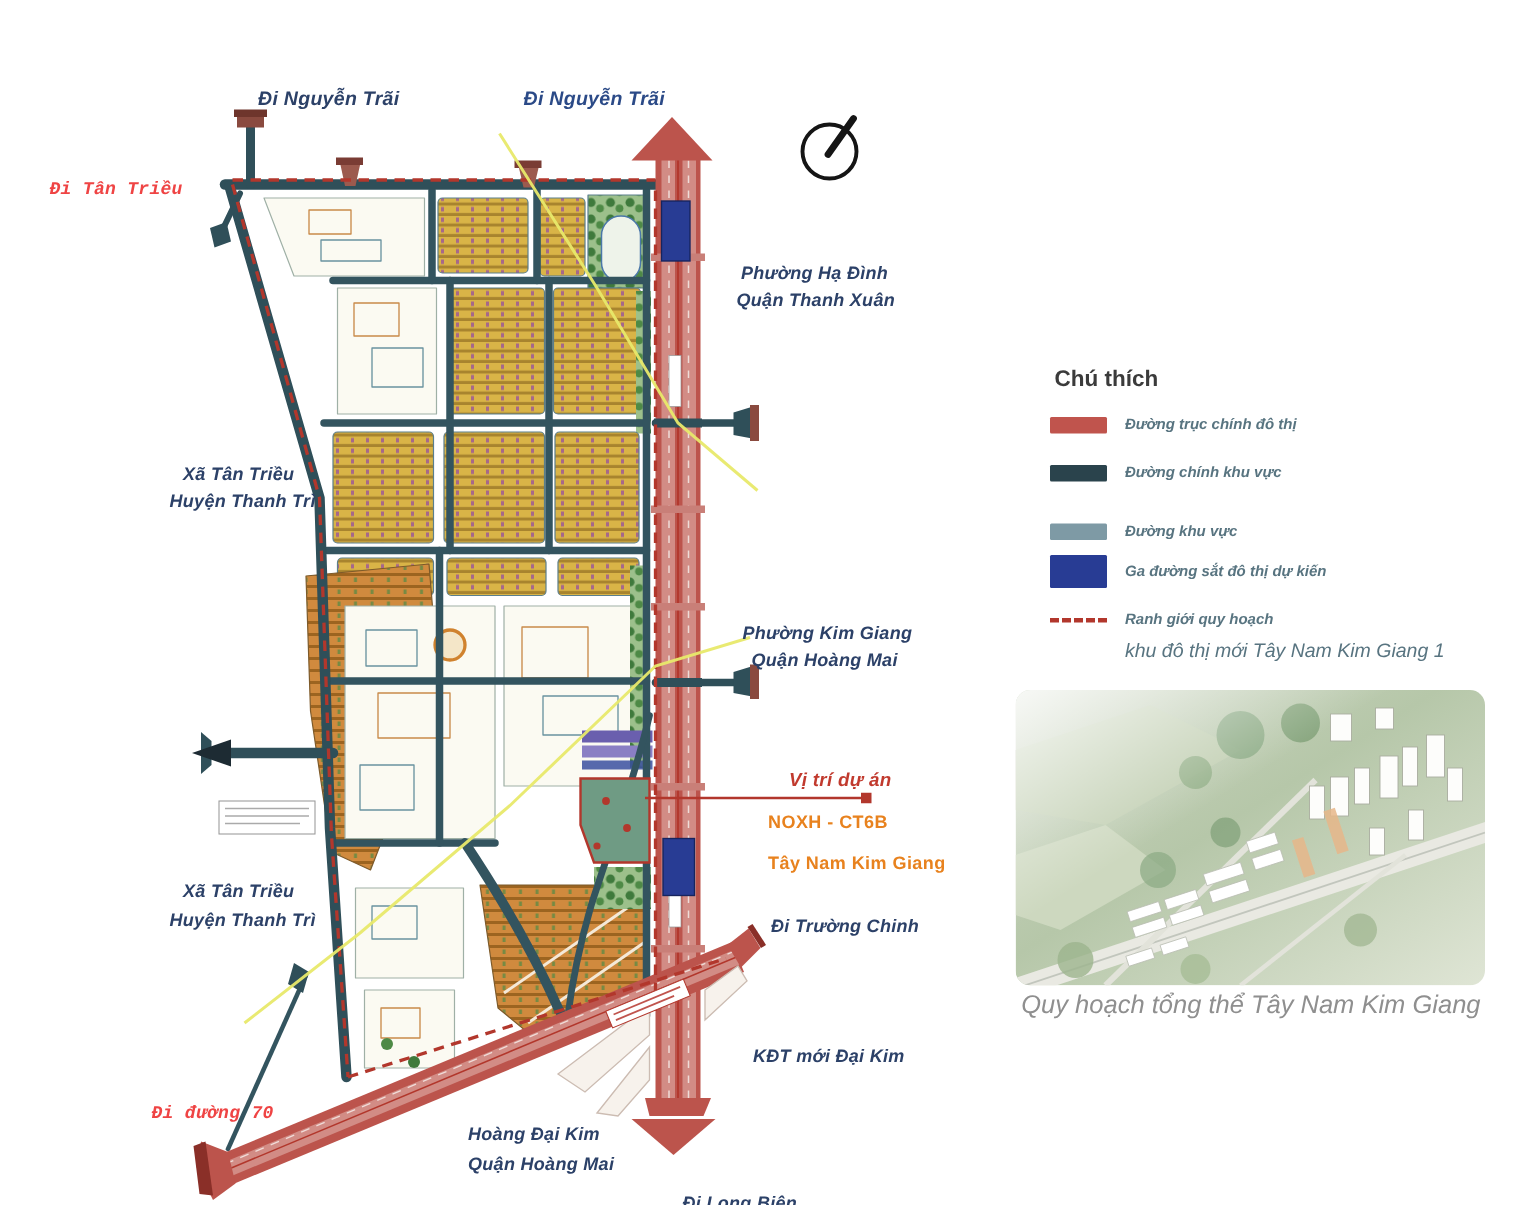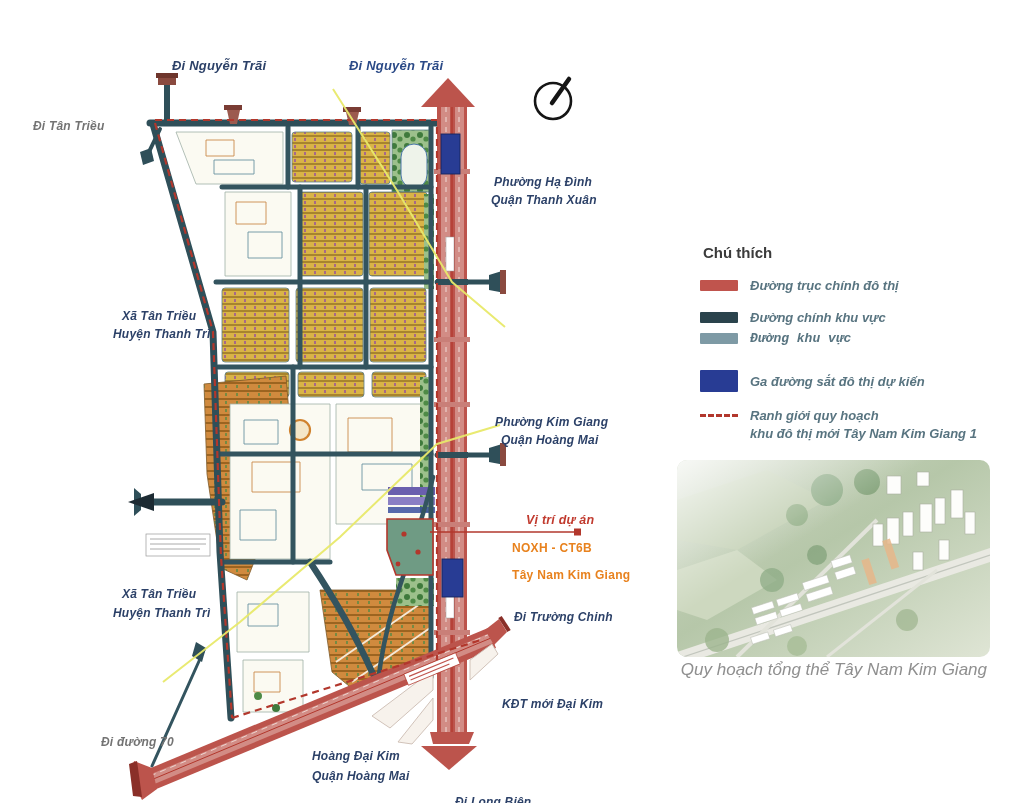--- a/index.html
+++ b/index.html
@@ -2,38 +2,38 @@
 <html><head>
 <meta charset="utf-8">
 <style>
   html,body{margin:0;padding:0;background:#fff;}
   #stage{position:relative;width:1024px;height:803px;background:#ffffff;overflow:hidden;
          font-family:"Liberation Sans",sans-serif;margin-top:32px;}
   svg{display:block;}
   .lbl{position:absolute;font-style:italic;font-weight:bold;font-size:12px;
        color:#2c4168;white-space:nowrap;letter-spacing:.2px;}
   .lbl.big{font-size:13px;}
-  .lbl.blue{color:#737373;}
+  .lbl.blue{color:#ef4444;font-family:Liberation Mono, monospace;}
   .lbl.red{color:#c13a2e;font-size:12.5px;}
   .proj{position:absolute;font-weight:bold;font-style:normal;font-size:12px;color:#e8821e;
         white-space:nowrap;letter-spacing:.3px;}
   
   #legend{position:absolute;left:700px;top:212px;width:320px;}
   .lg-title{position:absolute;left:3px;top:0;font-weight:bold;
             font-size:15px;color:#3b3b3b;}
   .lg-row{position:absolute;left:0;display:flex;align-items:center;}
   .sw{width:38px;height:11px;border-radius:1px;flex:0 0 auto;}
   .sw.r1{background:#c0544d;}
   .sw.r2{background:#2a434c;}
   .sw.r3{background:#7e9aa5;}
   .sw.r4{background:#283c94;height:22px;}
   .sw.dash{height:0;border-top:3px dashed #b2372c;background:none;border-radius:0;}
-  .lg-label{margin-left:12px;font-weight:bold;font-style:italic;font-size:13px;color:#587480;
+  .lg-label{margin-left:12px;font-weight:bold;font-style:italic;font-size:10px;color:#587480;
             white-space:nowrap;}
-  .lg-label2{position:absolute;left:50px;top:18px;font-weight:bold;font-style:italic;
+  .lg-label2{position:absolute;left:50px;top:18px;font-weight:normal;font-style:italic;
              font-size:13px;color:#587480;white-space:nowrap;}
   
   #aerial{position:absolute;left:677px;top:428px;width:313px;height:197px;border-radius:10px;
           overflow:hidden;}
   #aerial-caption{position:absolute;left:677px;top:628px;width:310px;text-align:right;
                   font-style:italic;font-size:17px;color:#8f8f8f;}
 </style>
 </head>
 <body>
 
@@ -280,21 +280,21 @@
     <div class="lg-title">Chú thích</div>
 
     <div class="lg-row" style="top:34px;">
       <div class="sw r1"></div>
       <div class="lg-label">Đường trục chính đô thị</div>
     </div>
     <div class="lg-row" style="top:66px;">
       <div class="sw r2"></div>
       <div class="lg-label">Đường chính khu vực</div>
     </div>
-    <div class="lg-row" style="top:87px;font-family:Liberation Mono, monospace;">
+    <div class="lg-row" style="top:105px;">
       <div class="sw r3"></div>
       <div class="lg-label">Đường khu vực</div>
     </div>
     <div class="lg-row" style="top:126px;">
       <div class="sw r4"></div>
       <div class="lg-label">Ga đường sắt đô thị dự kiến</div>
     </div>
     <div class="lg-row" style="top:164px;">
       <div class="sw dash"></div>
       <div class="lg-label">Ranh giới quy hoạch</div>

